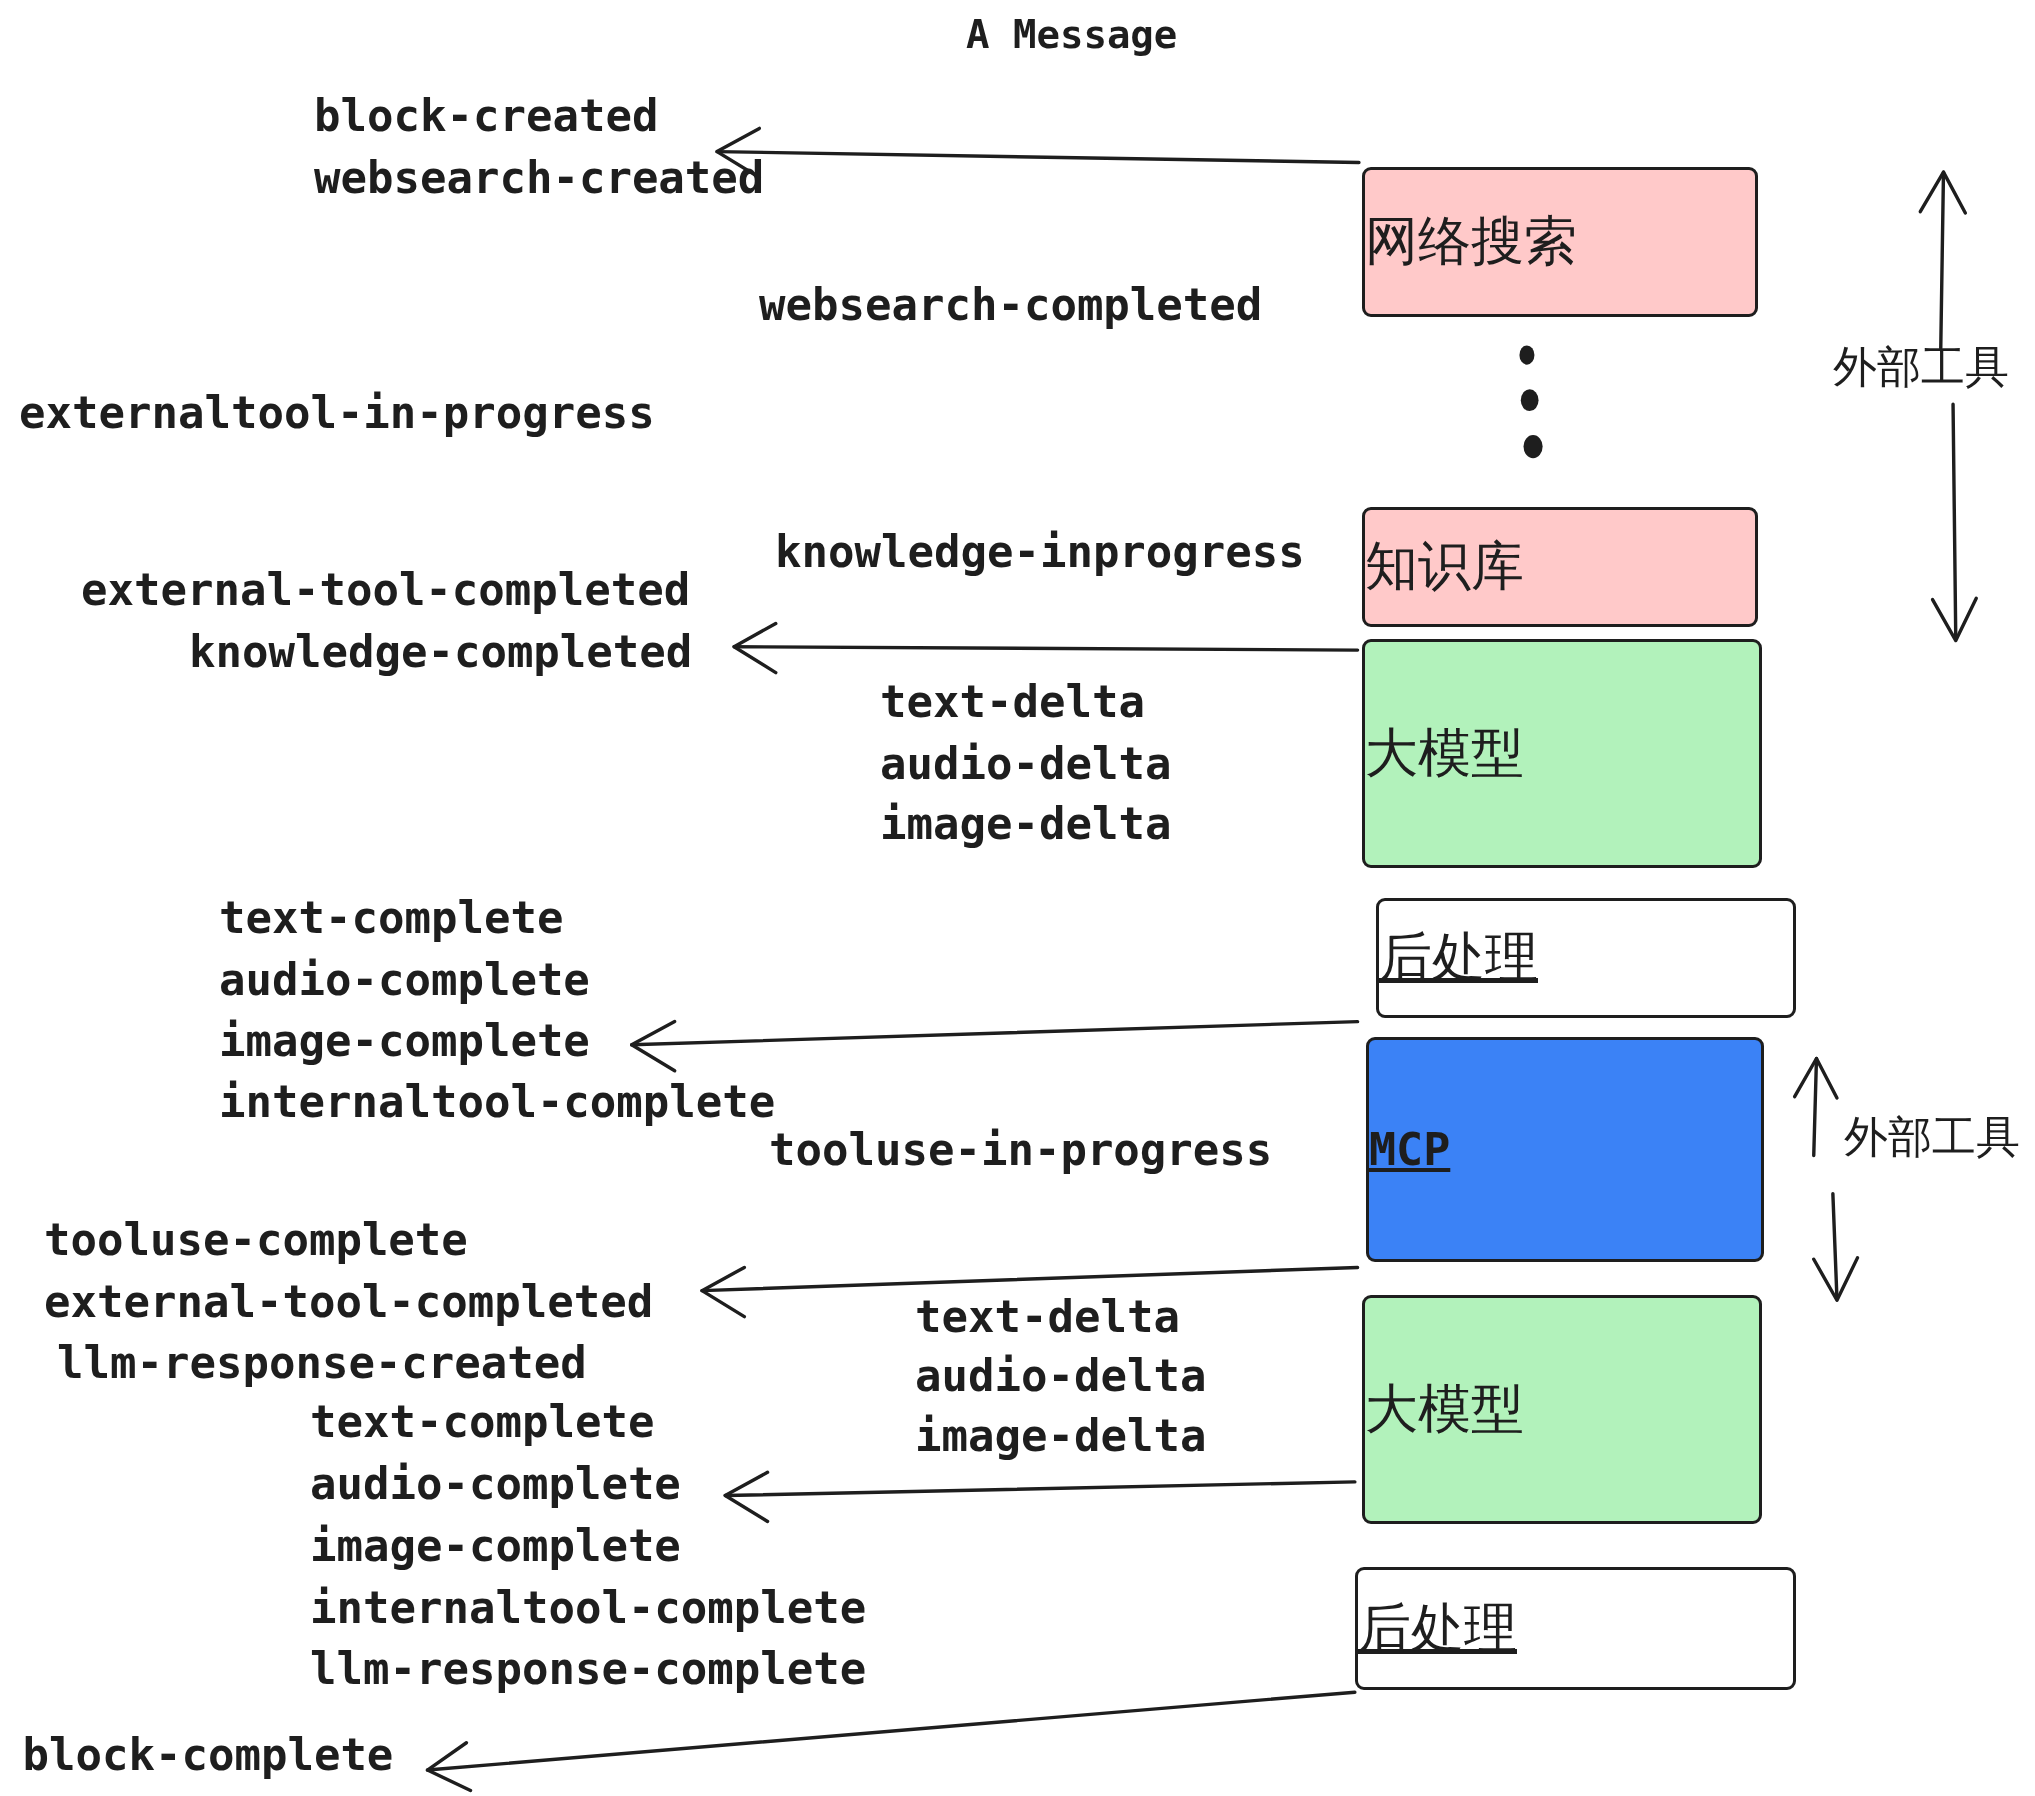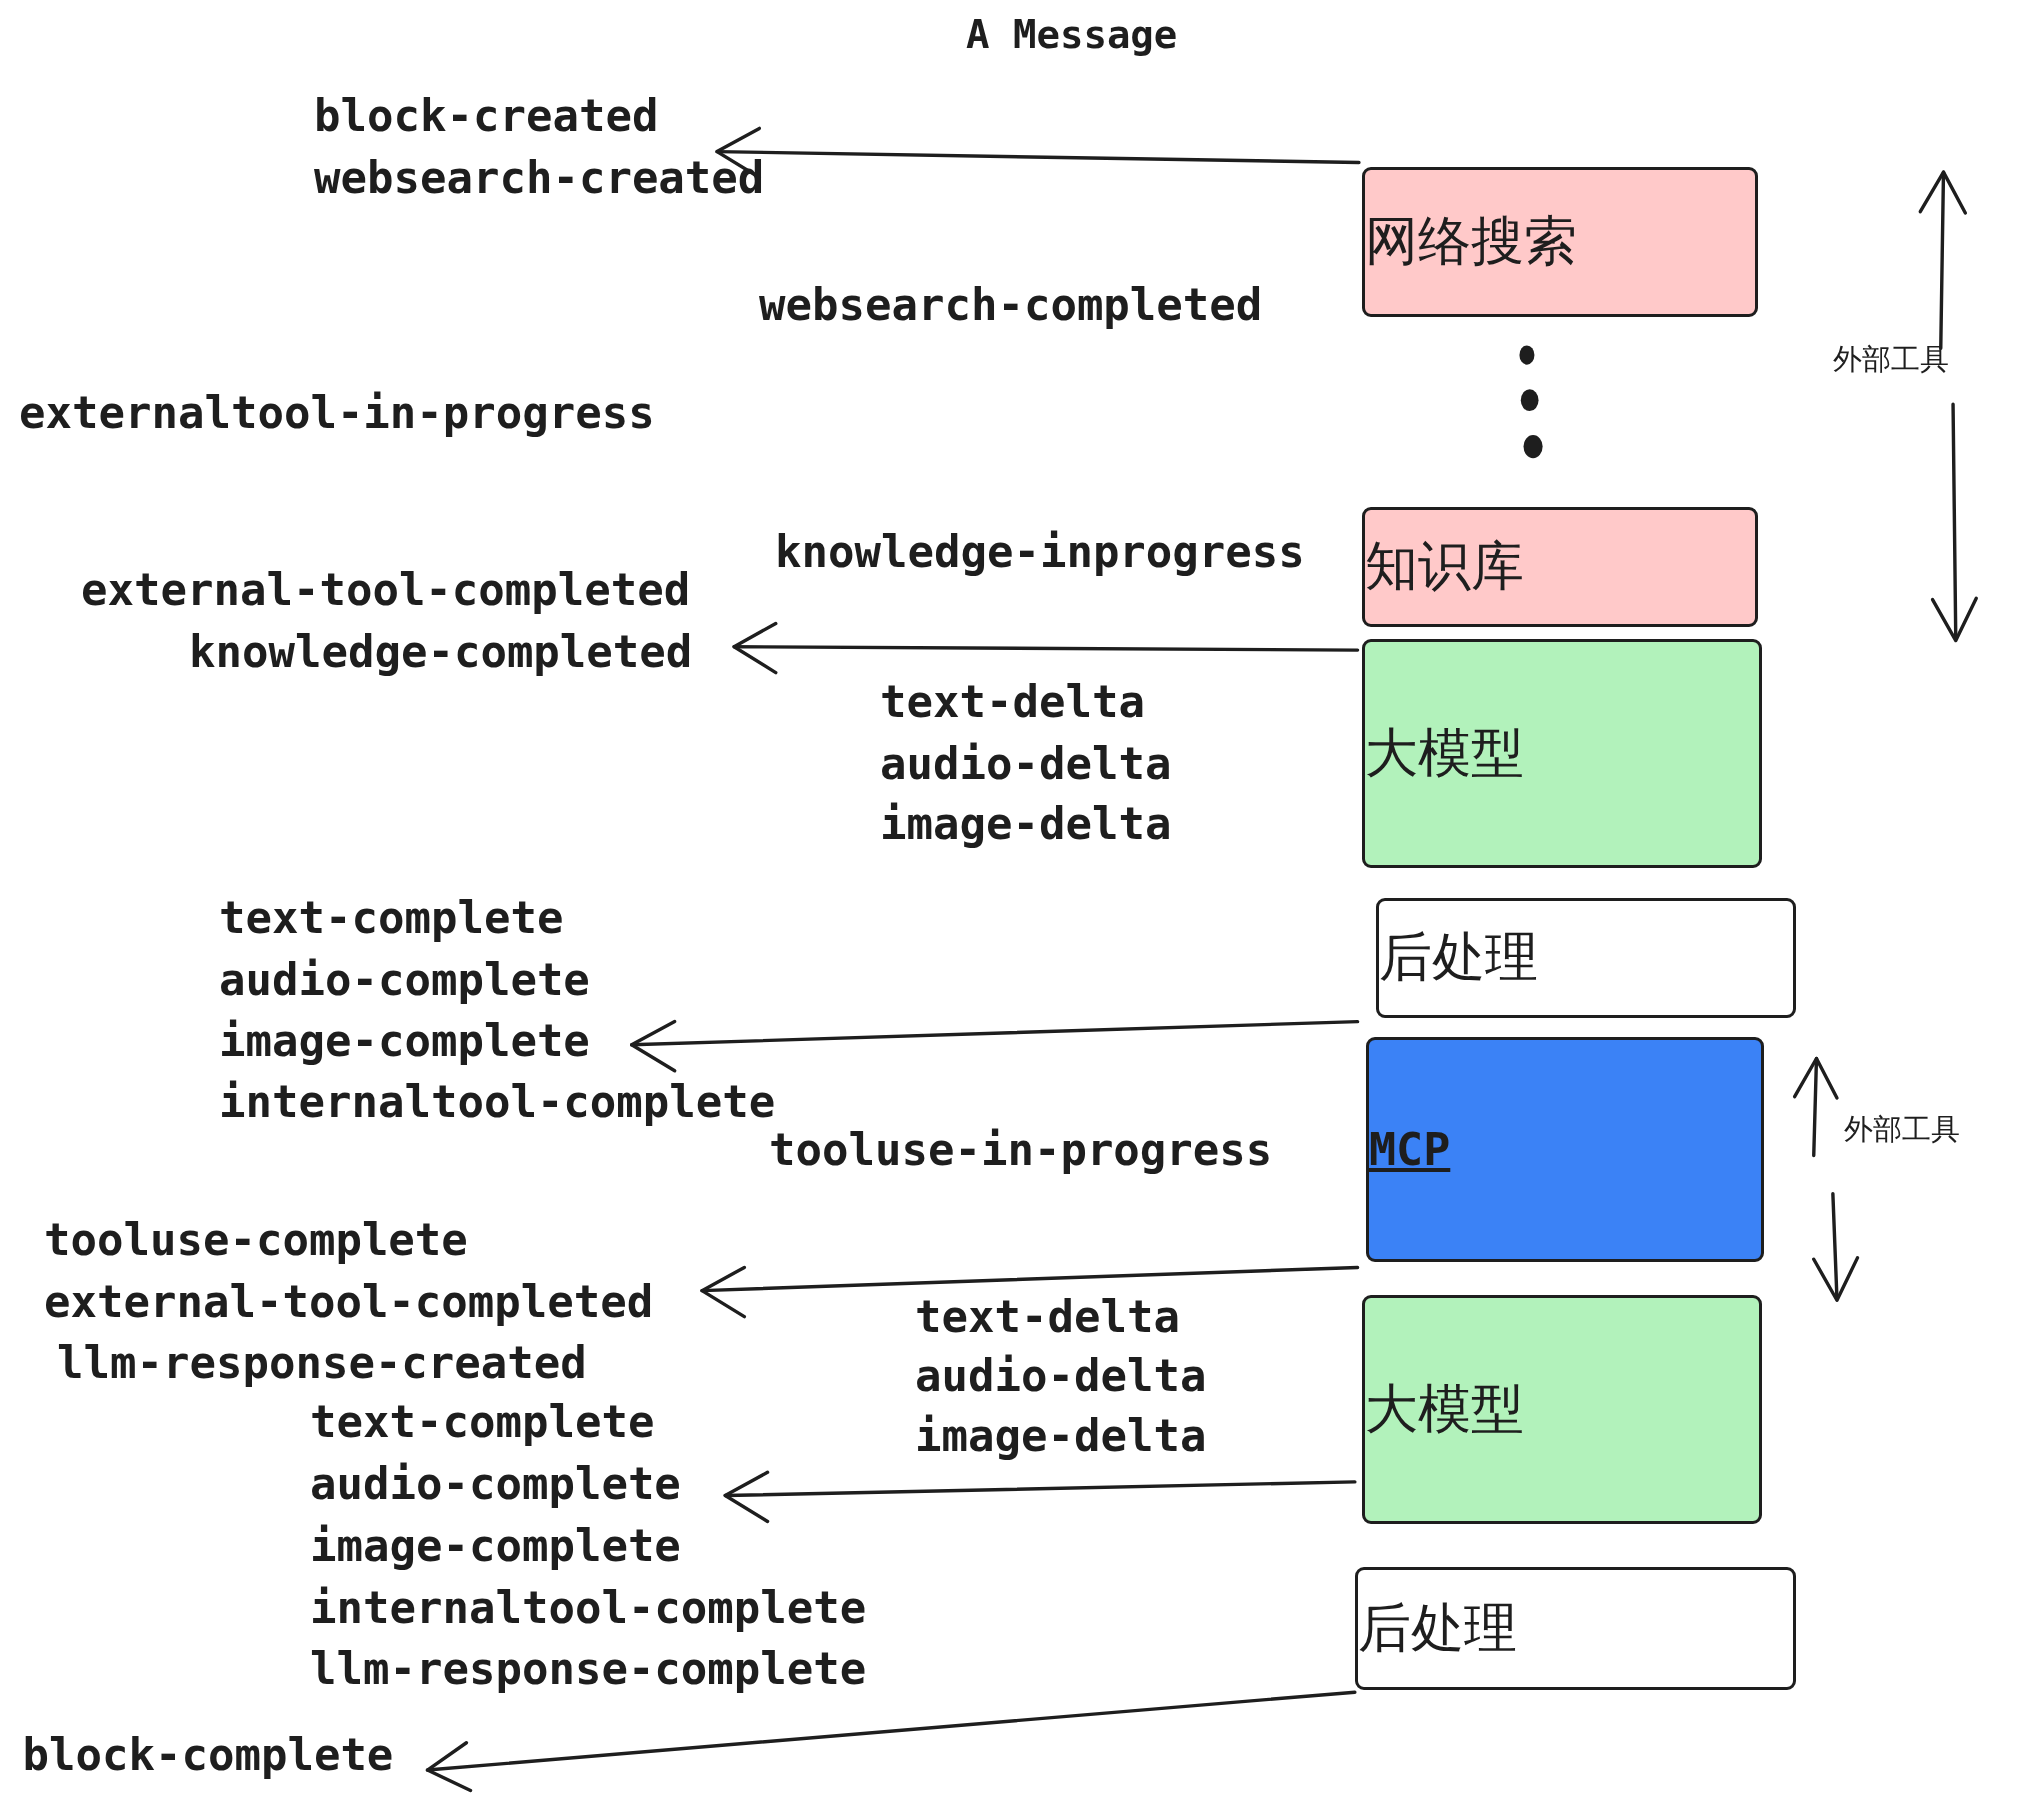--- a/index.html
+++ b/index.html
@@ -8,27 +8,27 @@
   .arrow-layer{position:absolute;left:0;top:0;width:2035px;height:1796px;}
   .arrow-layer line,.arrow-layer polyline{stroke:#1e1e1e;stroke-width:5;fill:none;
           stroke-linecap:round;stroke-linejoin:round;}
   .arrow-layer ellipse{fill:#1e1e1e;}
   .mono{position:absolute;font-family:"DejaVu Sans Mono", monospace;font-weight:bold;
         font-size:44px;line-height:1;white-space:nowrap;color:#1e1e1e;}
   .title{font-size:39px;}
   .box{position:absolute;border:3.4px solid #1e1e1e;border-radius:9px;box-sizing:border-box;
        display:flex;align-items:center;}
   .cjk{font-family:"DejaVu Sans", sans-serif;font-size:53px;color:#1e1e1e;}
-  .side-cjk{position:absolute;font-family:"DejaVu Sans", sans-serif;font-size:29px;
+  .side-cjk{position:absolute;font-family:"DejaVu Sans", sans-serif;font-size:44px;
         line-height:1;white-space:nowrap;color:#1e1e1e;}
   .mcp-label{font-family:"DejaVu Sans Mono", monospace;font-weight:bold;font-size:45px;}
   .pink{background:#ffc9c9;}
   .green{background:#b2f2bb;}
   .yellow{background:#3b82f6;text-decoration:underline;}
-  .white{background:#ffffff;}
+  .white{background:#ffffff;text-decoration:underline;}
 </style>
 </head>
 <body>
 
 <div class="canvas">
 
   <svg class="arrow-layer" viewBox="0 0 2980 2630">
 
     <g>
       <line x1="1990" y1="238" x2="1050" y2="222"></line>

